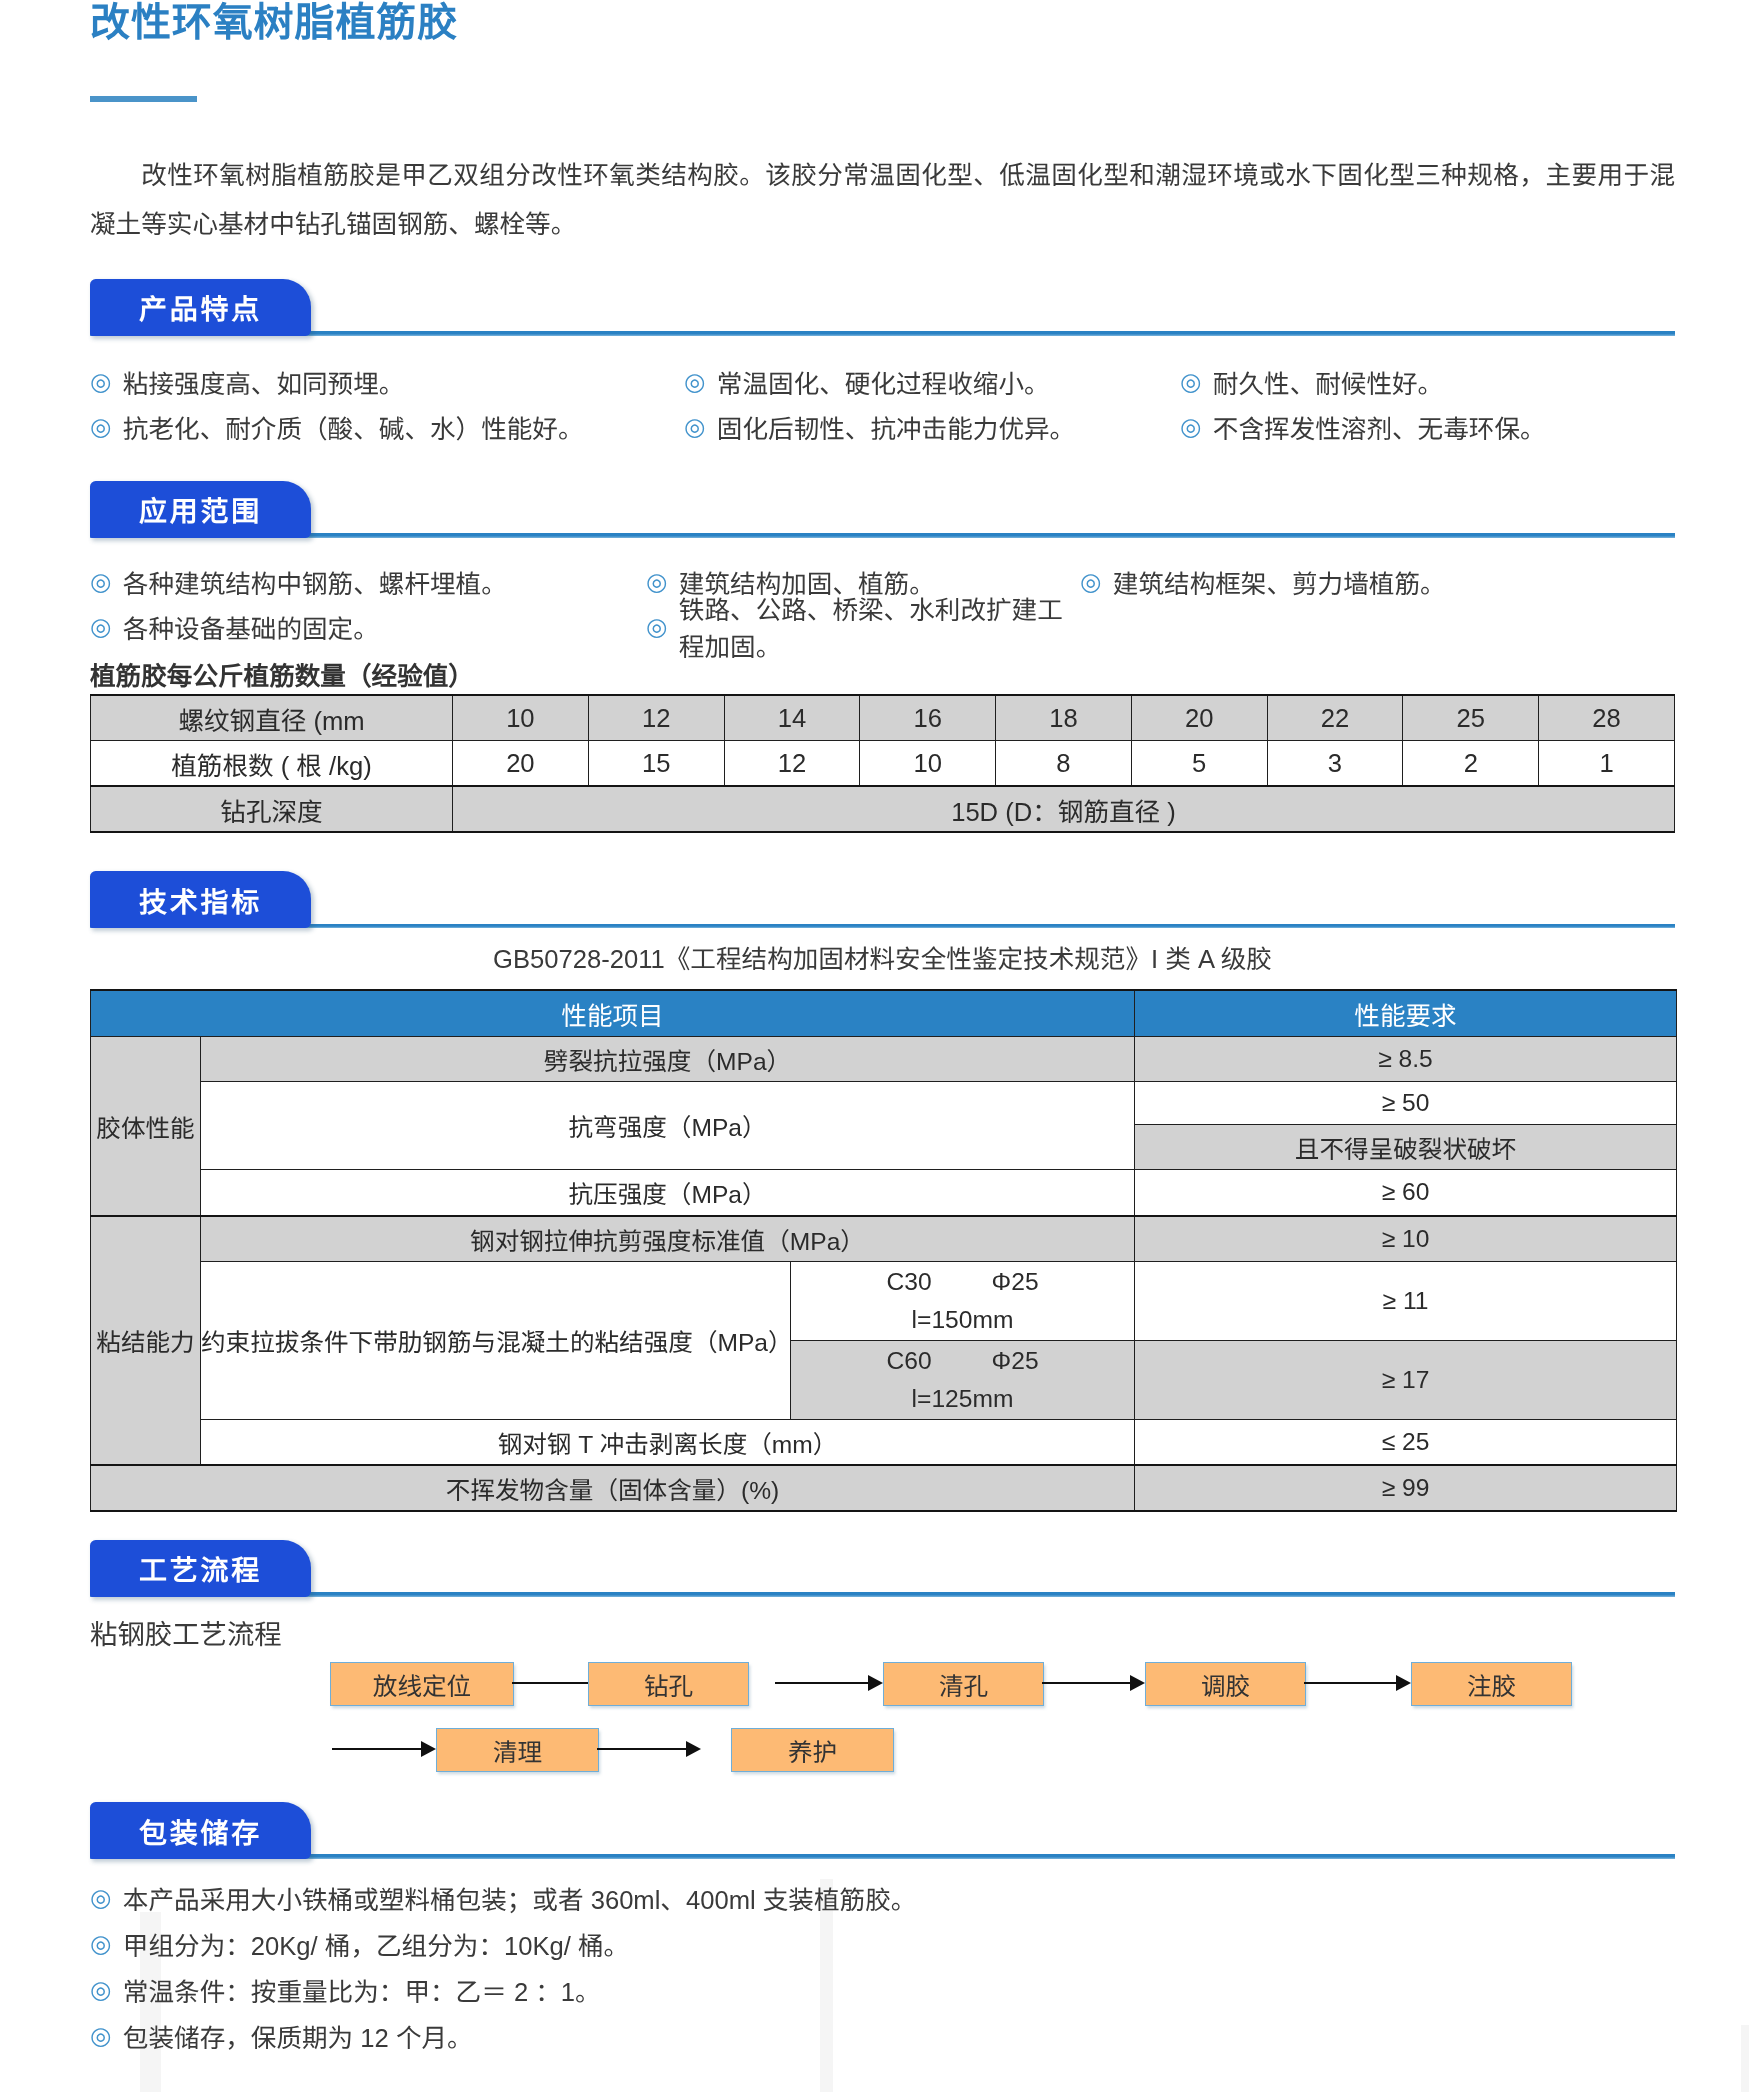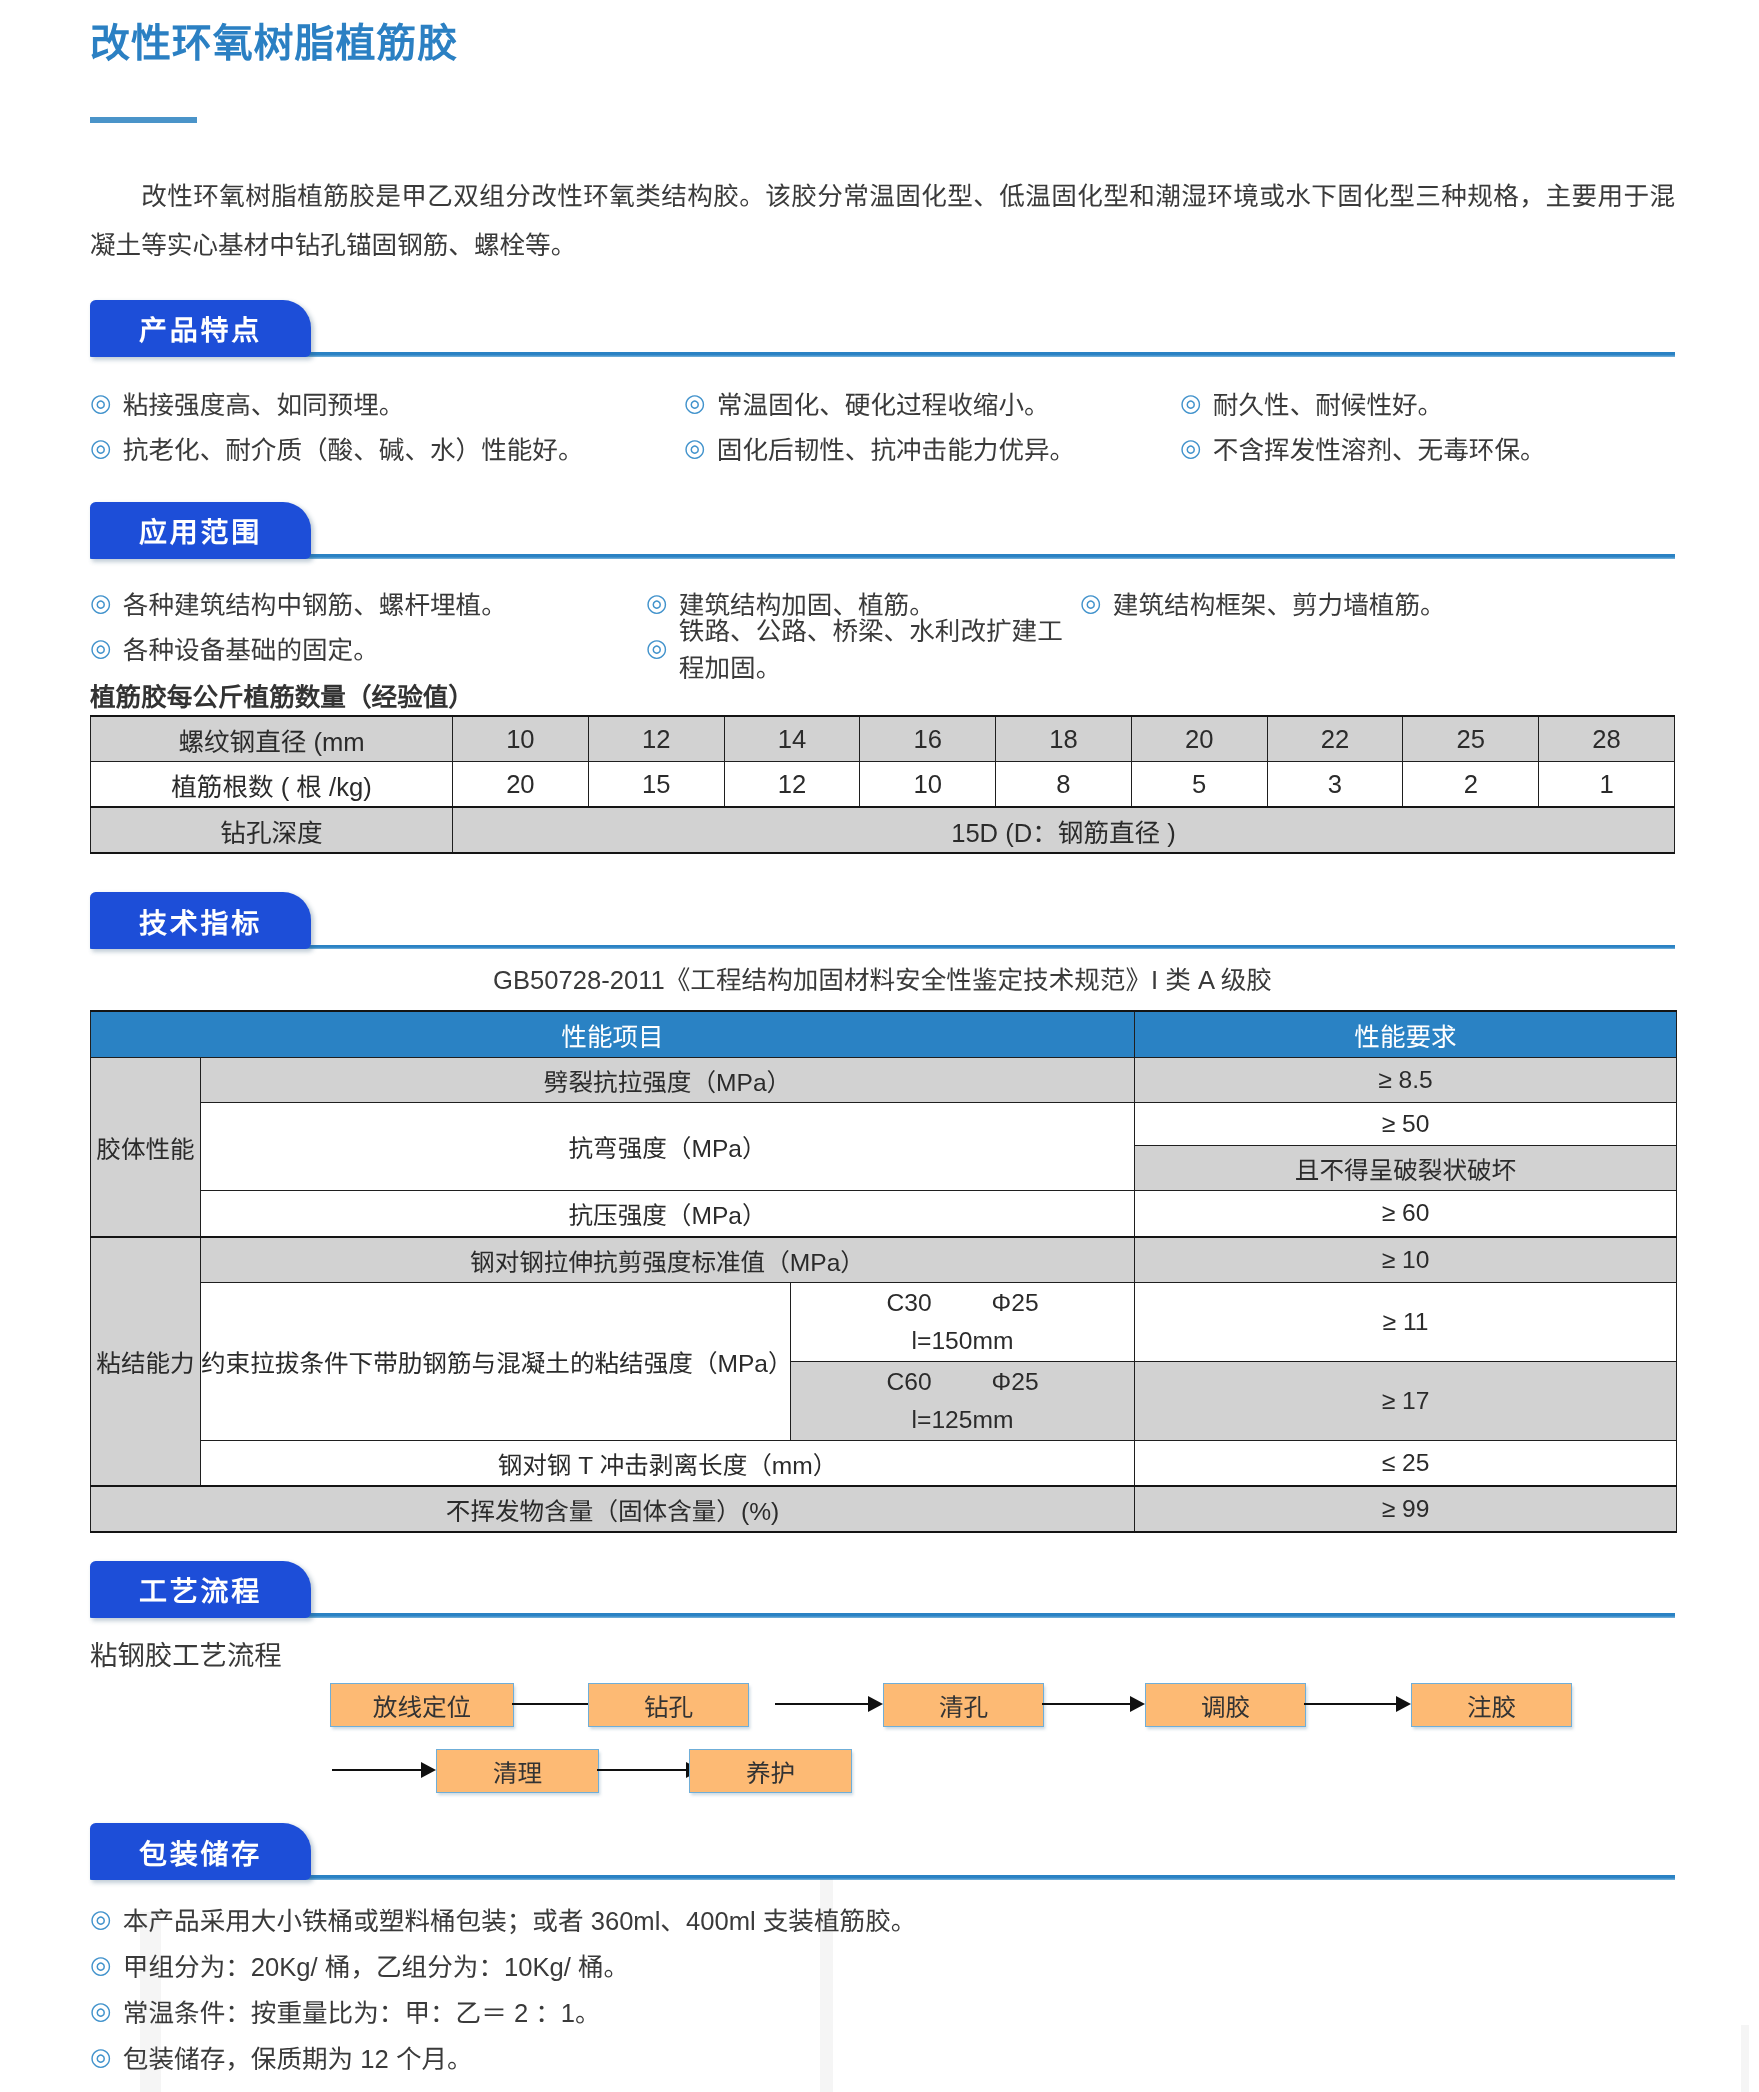--- a/index.html
+++ b/index.html
@@ -3,21 +3,21 @@
 <meta charset="utf-8">
 <style>
   html,body{margin:0;padding:0;}
   body{
     width:1759px;height:2092px;background:#ffffff;position:relative;overflow:hidden;
     font-family:"Liberation Sans","DejaVu Sans",sans-serif;color:#333;
   }
   .content{margin-left:90px;width:1585px;position:relative;}
 
   
-  .page-title{margin:0;padding-top:21px;font-size:40px;line-height:45px;font-weight:bold;color:#2b80c3;letter-spacing:0.9px;}
+  .page-title{margin:0;font-size:40px;line-height:45px;font-weight:bold;color:#2b80c3;letter-spacing:0.9px;}
   .title-divider{margin-top:51px;width:107px;height:5.7px;background:#4a94c9;}
 
   
   .intro{margin:49px 0 0 0;font-size:25.6px;line-height:49px;text-indent:2em;color:#3a3a3a;text-align:justify;}
 
   
   .sec-head{position:relative;height:57px;}
   .sec-head::after{content:"";position:absolute;left:0;right:0;bottom:0;height:4.7px;
     background:linear-gradient(to bottom,#2a82c4 55%,#7db6dd 100%);}
   .sec-badge{position:absolute;left:0;top:0;width:221px;height:57px;background:#1d4ed8;
@@ -274,21 +274,21 @@
     <div class="farrow" style="left:685px;top:20px;width:93px;"></div>
     <div class="fbox" style="left:793px;top:0;width:159px;">清孔</div>
     <div class="farrow" style="left:952px;top:20px;width:88px;"></div>
     <div class="fbox" style="left:1055px;top:0;width:159px;">调胶</div>
     <div class="farrow" style="left:1214px;top:20px;width:92px;"></div>
     <div class="fbox" style="left:1321px;top:0;width:159px;">注胶</div>
 
     <div class="farrow" style="left:242px;top:86px;width:89px;"></div>
     <div class="fbox" style="left:346px;top:66px;width:161px;">清理</div>
     <div class="farrow" style="left:507px;top:86px;width:89px;"></div>
-    <div class="fbox" style="left:599px;top:66px;width:161px;">养护</div>
+    <div class="fbox" style="left:641px;top:66px;width:161px;">养护</div>
   </div>
 
   <div class="sec-head" style="margin-top:26.5px;">
     <div class="sec-badge">包装储存</div>
   </div>
   <div class="plist">
     <div class="pitem">
         <span class="bullet">◎</span>
         <span>本产品采用大小铁桶或塑料桶包装；或者 360ml、400ml 支装植筋胶。</span>
       </div>

